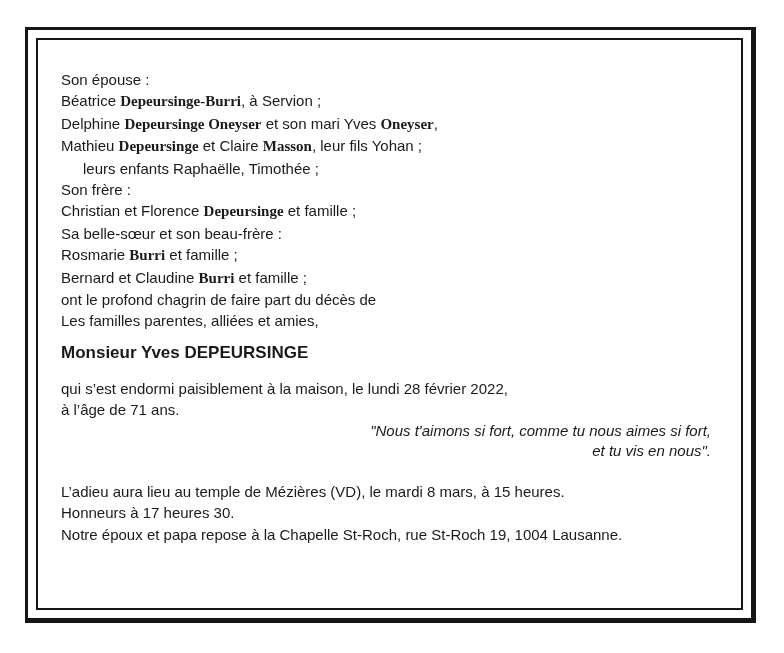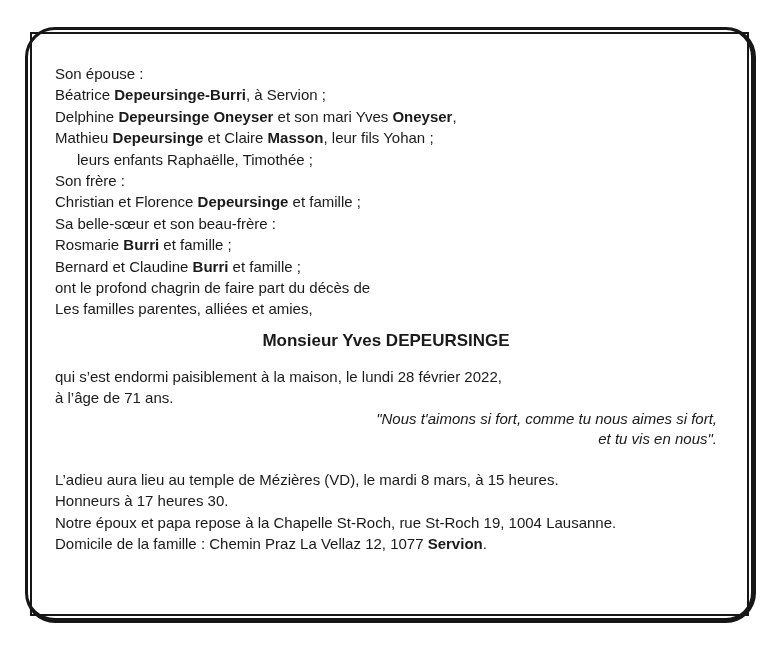--- a/index.html
+++ b/index.html
@@ -17,41 +17,39 @@
   .frame-outer {
     position: absolute;
     left: 25px;
     top: 27px;
     width: 731px;
     height: 596px;
     box-sizing: border-box;
     border-style: solid;
     border-color: #161616;
     border-width: 3px 5px 5px 3px;
-    padding: 2px;
+    padding: 8px;
     background: #ffffff;
-    border-radius: 30px;
   }
   .frame-inner {
     width: 100%;
     height: 100%;
     box-sizing: border-box;
     border: 2px solid #161616;
   }
   .content {
     box-sizing: border-box;
     padding: 29px 30px 0 23px;
     font-size: 15px;
     line-height: 21.4px;
   }
   .line { white-space: pre; }
   .line.indent { padding-left: 22px; }
-  .b { font-weight: bold; }
+  .b { font-weight: bold; font-family: Liberation Serif, serif; }
   .deceased-title {
-    text-align: center;
     font-weight: bold;
     font-size: 17px;
     line-height: 21px;
     margin-top: 10px;
   }
   .death-block { margin-top: 15px; }
   .quote-block {
     text-align: right;
     font-style: italic;
     line-height: 20.5px;
@@ -89,18 +87,17 @@
 
       <div class="quote-block">
           <div class="line"><span>"Nous t'aimons si fort, comme tu nous aimes si fort,</span></div>
           <div class="line"><span>et tu vis en nous".</span></div>
         </div>
 
       <div class="ceremony-block">
           <div class="line"><span>L’adieu aura lieu au temple de Mézières (VD), le mardi 8 mars, à 15 heures.</span></div>
           <div class="line"><span>Honneurs à 17 heures 30.</span></div>
           <div class="line"><span>Notre époux et papa repose à la Chapelle St-Roch, rue St-Roch 19, 1004 Lausanne.</span></div>
-          <div class="line"><span>Domicile de la famille : Chemin Praz La Vellaz 12, 1077 </span><span class="b">Servion</span><span>.</span></div>
         </div>
 
     </div>
   </div>
 </div>
 
 </body></html>

